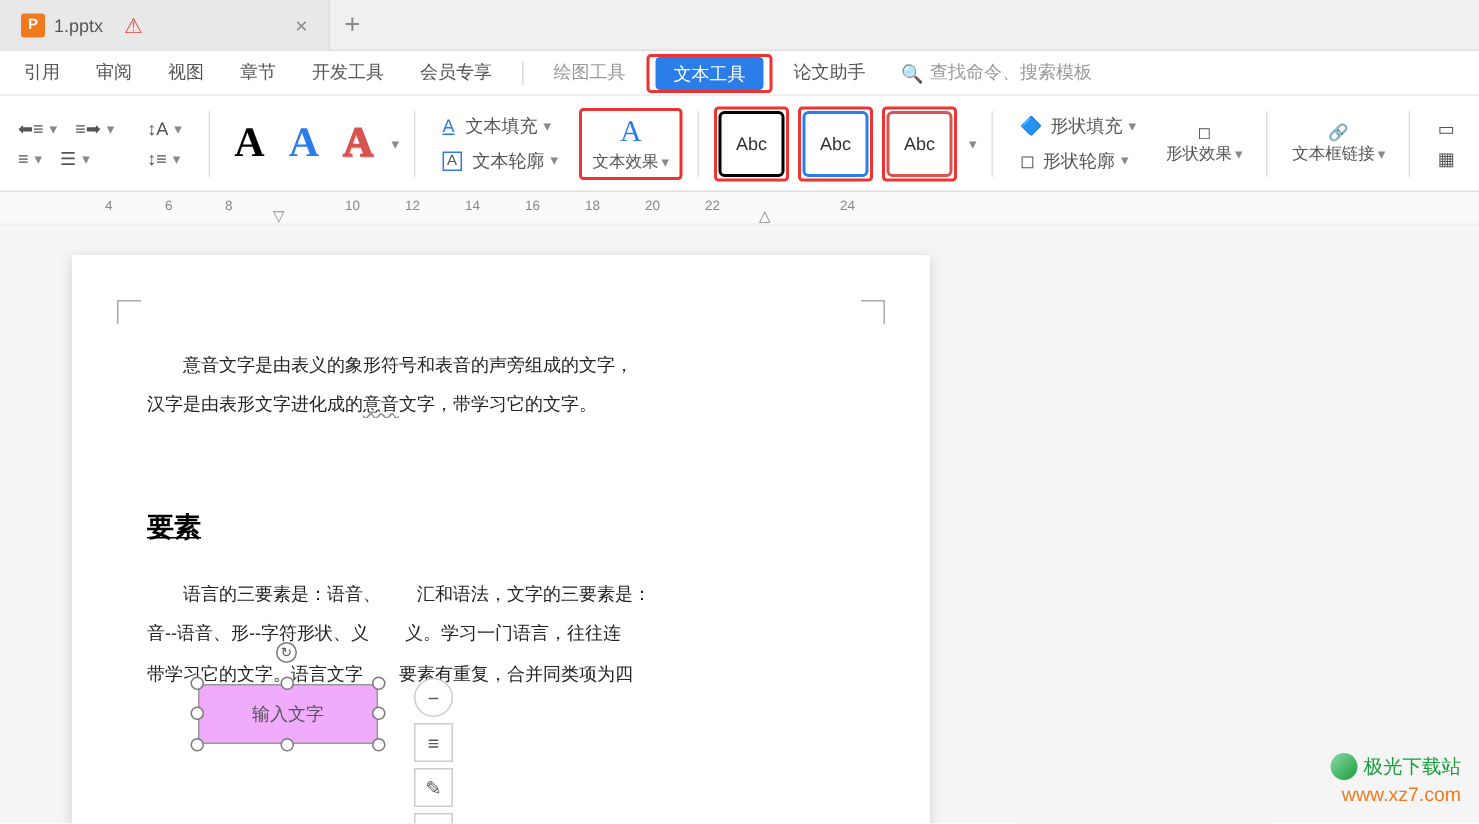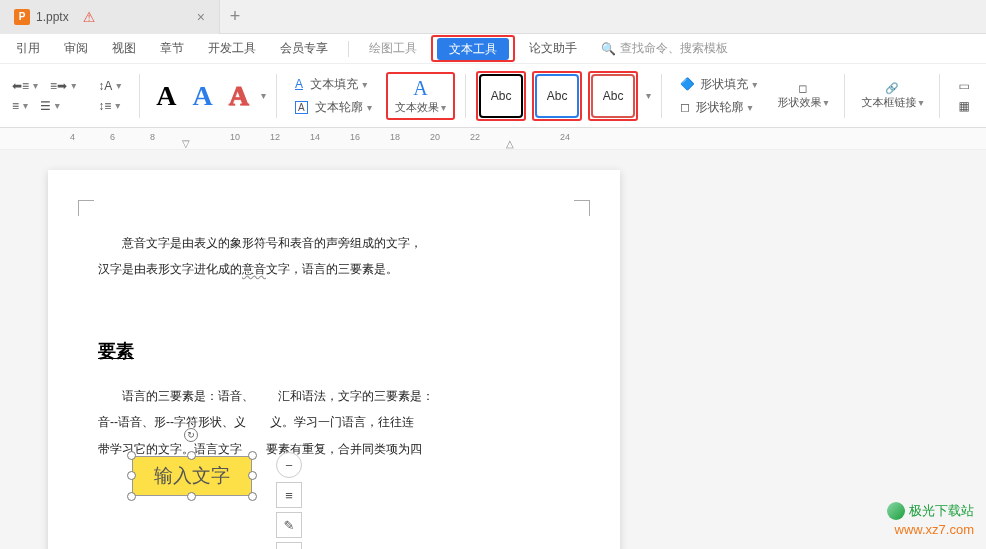--- a/index.html
+++ b/index.html
@@ -46,21 +46,21 @@
 .doc-area { position: relative; background: #f5f5f5; height: 399px; overflow: hidden; }
 .page { position: absolute; left: 48px; top: 20px; width: 572px; height: 720px; background: #fff; box-shadow: 0 2px 8px rgba(0,0,0,0.15); padding: 60px 30px 30px 50px; }
 .corner-tl { position: absolute; left: 30px; top: 30px; width: 16px; height: 16px; border-left: 1px solid #aaa; border-top: 1px solid #aaa; }
 .corner-tr { position: absolute; right: 30px; top: 30px; width: 16px; height: 16px; border-right: 1px solid #aaa; border-top: 1px solid #aaa; }
 .para { font-size: 12px; color: #222; line-height: 2.2; text-align: justify; text-indent: 2em; font-family: SimSun, serif; }
 .para.no-indent { text-indent: 0; }
 .heading { font-size: 18px; font-weight: bold; color: #000; margin-top: 8px; font-family: SimSun, serif; }
 .wavy { text-decoration: underline wavy #999; }
 
 .textbox-wrap { position: absolute; left: 132px; top: 306px; width: 120px; height: 40px; }
-.textbox { width: 120px; height: 40px; border: 1px solid #999; background: #fde047; display: flex; align-items: center; justify-content: center; font-size: 19px; color: #555; }
+.textbox { width: 120px; height: 40px; border: 1px solid #999; background: #f0abfc; display: flex; align-items: center; justify-content: center; font-size: 12px; color: #555; }
 .handle { position: absolute; width: 9px; height: 9px; background: #fff; border: 1px solid #7a7a7a; border-radius: 50%; }
 .h-nw { left: -5px; top: -5px; } .h-n { left: 55px; top: -5px; } .h-ne { right: -5px; top: -5px; }
 .h-w { left: -5px; top: 15px; } .h-e { right: -5px; top: 15px; }
 .h-sw { left: -5px; bottom: -5px; } .h-s { left: 55px; bottom: -5px; } .h-se { right: -5px; bottom: -5px; }
 .rotate-h { position: absolute; left: 52px; top: -28px; width: 14px; height: 14px; background: #fff; border: 1px solid #7a7a7a; border-radius: 50%; display: flex; align-items: center; justify-content: center; color: #555; font-size: 9px; }
 
 .float-tools { position: absolute; left: 276px; top: 302px; display: flex; flex-direction: column; gap: 4px; }
 .ft-btn { width: 26px; height: 26px; border: 1px solid #ccc; background: #fff; display: flex; align-items: center; justify-content: center; cursor: pointer; color: #555; font-size: 13px; }
 .ft-btn.circle { border-radius: 50%; }
 
@@ -186,21 +186,21 @@
   <span style="position:absolute;left:182px;top:10px;font-size:10px;">▽</span>
   <span style="position:absolute;left:506px;top:10px;font-size:10px;">△</span>
 </div>
 
 <div class="doc-area">
   <div class="page">
     <div class="corner-tl"></div>
     <div class="corner-tr"></div>
     <p class="para">意音文字是由表义的象形符号和表音的声旁组成的文字，</p>
     <p class="para no-indent">
-      <span>汉字是由表形文字进化成的</span><span class="wavy">意音</span><span>文字，语言的三要素是。</span>
+      <span>汉字是由表形文字进化成的</span><span class="wavy">意音</span><span>文字，带学习它的文字。</span>
     </p>
     <p class="heading" style="margin-top:56px;text-decoration:underline;">要素</p>
     <p class="para" style="margin-top:20px;">
       <span>语言的三要素是：语音、</span><span style="display:inline-block;width:24px;"></span><span>汇和语法，文字的三要素是：</span>
     </p>
     <p class="para no-indent">
       <span>音--语音、形--字符形状、义</span><span style="display:inline-block;width:24px;"></span><span>义。学习一门语言，往往连</span>
     </p>
     <p class="para no-indent">
       <span>带学习它的文字。语言文字</span><span style="display:inline-block;width:24px;"></span><span>要素有重复，合并同类项为四</span>

